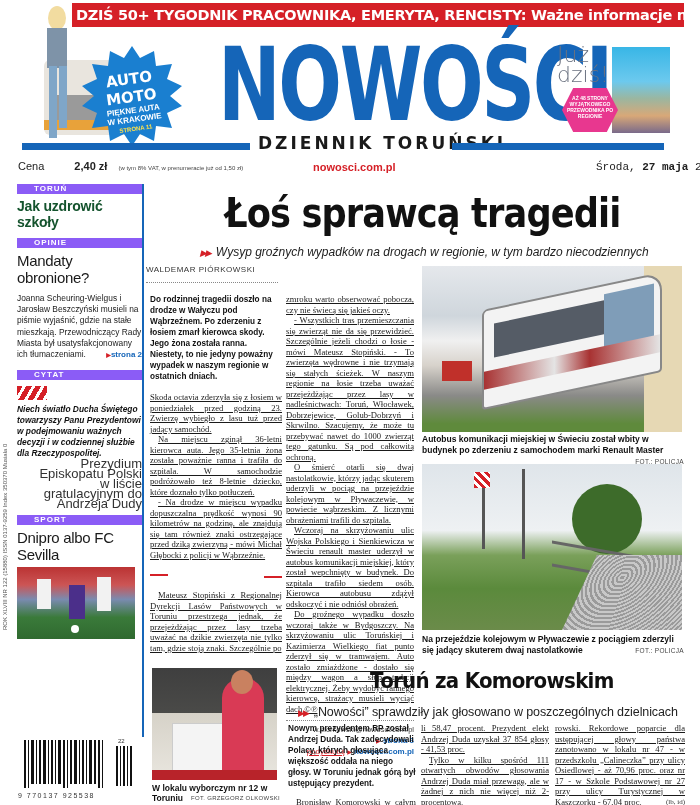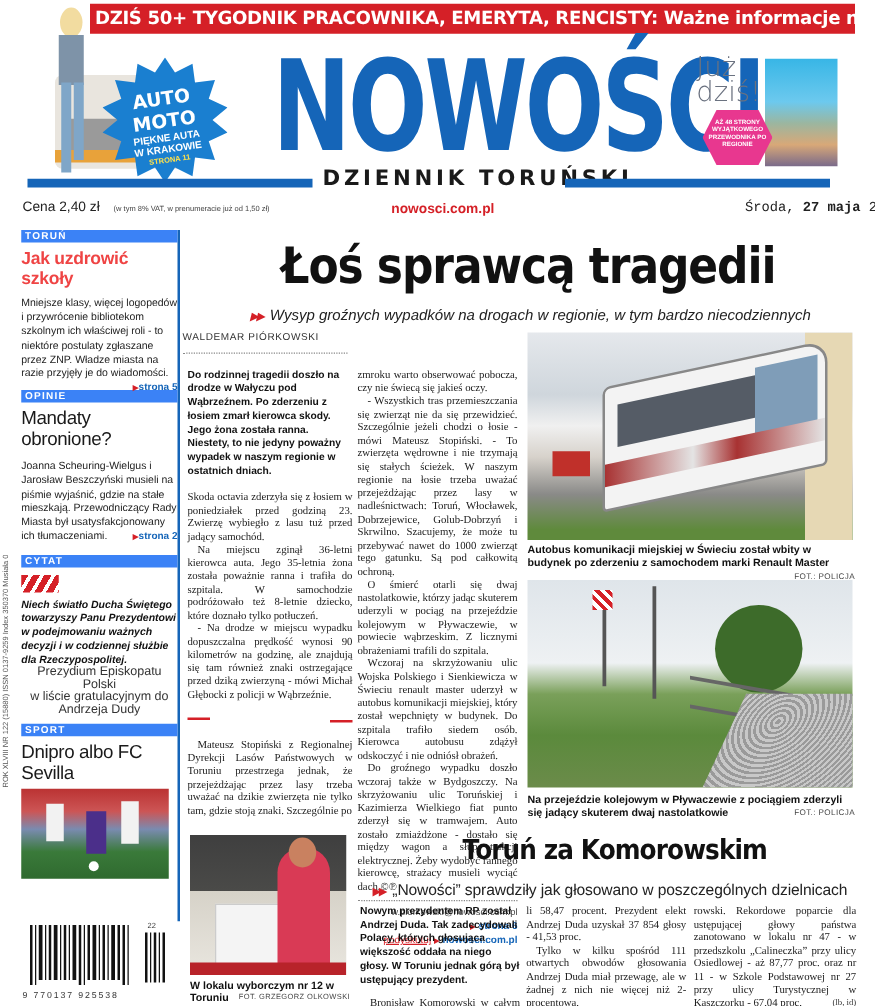--- a/index.html
+++ b/index.html
@@ -8,52 +8,52 @@
 
   
   .top-banner { left: 72px; top: 3px; width: 612px; height: 24px; background: #d52027; color: #fff; font-family: "DejaVu Sans", sans-serif; font-weight: bold; font-size: 14.5px; line-height: 24px; padding-left: 4px; white-space: nowrap; letter-spacing: -0.3px; transform-origin: left; }
   .promo-photo { left: 14px; top: 0; width: 150px; height: 150px; }
   .promo-star { left: 82px; top: 46px; width: 100px; height: 100px; }
   .logo { left: 218px; top: 32px; width: 320px; height: 102px; font-family: "DejaVu Sans", sans-serif; font-weight: bold; font-size: 96px; color: #1565b8; letter-spacing: -3px; line-height: 102px; transform: scaleX(0.78) scaleY(1.05); transform-origin: left top; white-space: nowrap; }
   .blue-rule-left { left: 22px; top: 143px; width: 228px; height: 7px; background: #1565b8; }
   .blue-rule-right { left: 452px; top: 143px; width: 212px; height: 7px; background: #1565b8; }
   .subtitle { left: 258px; top: 133px; font-family: "DejaVu Sans", sans-serif; font-weight: bold; font-size: 17px; letter-spacing: 3px; color: #1a1a1a; white-space: nowrap; }
   .price { left: 18px; top: 160px; font-size: 11px; color: #222; white-space: nowrap; }
-  .price b { font-weight: normal; }
+  .price b { font-weight: bold; margin-left: 27px; }
   .price small { font-size: 6px; margin-left: 8px; color: #444; }
   .site-url { left: 313px; top: 161px; font-size: 11px; color: #d52027; font-weight: bold; }
   .date { left: 596px; top: 161px; font-size: 11px; color: #222; white-space: nowrap; font-family: Liberation Mono, monospace; }
   .date b { font-weight: bold; }
   .ad-text { left: 557px; top: 45px; font-size: 22px; color: #6b7280; line-height: 20px; font-family: "DejaVu Sans", sans-serif; font-weight: 300; }
   .ad-mag { left: 612px; top: 47px; width: 58px; height: 86px; background: linear-gradient(180deg, #38b6e6 0%, #6cc9ee 40%, #9bb6a0 60%, #d8a878 80%, #7a6a8a 100%); }
   .ad-badge { left: 562px; top: 88px; width: 56px; height: 44px; background: #e8378f; clip-path: polygon(20% 0, 80% 0, 100% 50%, 80% 100%, 20% 100%, 0 50%); color: #fff; font-size: 5px; text-align: center; padding-top: 7px; line-height: 6px; font-weight: bold; }
 
   
   .left-col { left: 17px; top: 184px; width: 125px; }
   .left-border { left: 142px; top: 184px; width: 2px; height: 553px; background: #1565b8; }
-  .sec-tag { background: #3b82f6; color: #fff; font-size: 8px; font-weight: bold; letter-spacing: 1px; height: 10px; line-height: 10px; padding-left: 3px; }
-  .sec-head-red { color: #ef4444; font-weight: bold; font-size: 14px; margin: 4px 0 7px; letter-spacing: -0.2px; }
+  .sec-tag { background: #8b5cf6; color: #fff; font-size: 8px; font-weight: bold; letter-spacing: 1px; height: 10px; line-height: 10px; padding-left: 17px; }
+  .sec-head-red { color: #14532d; font-weight: bold; font-size: 14px; margin: 4px 0 7px; letter-spacing: -0.2px; }
   .sec-head { color: #1a1a1a; font-size: 15px; margin: 4px 0 7px; letter-spacing: -0.3px; }
   .sec-body { font-size: 8.4px; line-height: 11.2px; color: #222; }
   .page-ref { color: #1565b8; font-weight: bold; font-size: 8px; float: right; }
   .page-ref::before { content: "\25B6 "; color: #d52027; font-size: 6px; }
   .quote-mark { width: 30px; height: 14px; background: repeating-linear-gradient(120deg, #d52027 0 5px, transparent 5px 8px); margin: 6px 0 4px; }
   .quote-text { font-size: 8.4px; line-height: 11px; font-weight: bold; font-style: italic; color: #111; }
-  .quote-src { font-size: 10px; line-height: 10px; text-align: center; color: #333; }
+  .quote-src { font-size: 13px; line-height: 10px; text-align: right; color: #333; }
   .sport-photo { width: 118px; height: 72px; background: linear-gradient(180deg, #b33 0%, #c55 25%, #7a8bb0 45%, #3a7a3a 70%, #2f6a2f 100%); position: relative; margin-bottom: 2px; }
   .barcode { left: 18px; top: 740px; width: 120px; height: 62px; }
   .side-text { left: 2px; top: 630px; font-size: 6px; color: #555; transform: rotate(-90deg); transform-origin: left top; white-space: nowrap; }
 
   
   .headline { left: 225px; top: 190px; font-family: "DejaVu Sans", sans-serif; font-weight: bold; font-size: 40px; color: #111; letter-spacing: -1px; white-space: nowrap; transform: scaleX(0.88); transform-origin: left; }
   .lead-line { left: 200px; top: 245px; font-size: 12px; color: #222; white-space: nowrap; font-style: italic; }
   .arrows { color: #d52027; font-size: 9px; letter-spacing: -2px; margin-right: 6px; }
   .byline { left: 146px; top: 265px; font-size: 8px; letter-spacing: 0.5px; color: #333; width: 132px; padding-bottom: 8px; border-bottom: 1px dotted #888; }
 
-  .col-text { font-family: "Liberation Serif", serif; font-size: 8.6px; line-height: 10.5px; color: #1a1a1a; text-align: justify; }
+  .col-text { font-family: "Liberation Serif", serif; font-size: 8.6px; line-height: 10.5px; color: #1a1a1a; text-align: justify; text-decoration: underline; }
   .col-text p { text-indent: 8px; }
   .intro-bold { font-family: "Liberation Sans", sans-serif; font-weight: bold; font-size: 8.2px; line-height: 11px; color: #111; }
 
   .col1 { left: 150px; top: 294px; width: 132px; }
   .col2 { left: 286px; top: 294px; width: 128px; }
   .stat-box { margin-top: 8px; padding: 2px 0 6px; position: relative; }
   .stat-num { color: #d52027; font-weight: bold; font-style: italic; font-size: 22px; font-family: "DejaVu Sans", sans-serif; margin-left: 10px; }
   .stat-line-top { position: absolute; right: 0; top: 8px; width: 18px; height: 2px; background: #d52027; }
   .stat-line-bot { position: absolute; left: 0; bottom: 0; width: 18px; height: 2px; background: #d52027; }
   .stat-desc { font-weight: bold; font-size: 8.2px; line-height: 10.5px; }
@@ -145,24 +145,20 @@
   <span>Środa,</span>
   <b>27 maja</b>
   <span>2015</span>
 </div>
 
 <div class="abs left-border"></div>
 <div class="abs left-col">
   <div>
     <div class="sec-tag">TORUŃ</div>
     <div class="sec-head-red">Jak uzdrowić szkoły</div>
-    <div class="sec-body">
-      <span>Mniejsze klasy, więcej logopedów i przywrócenie bibliotekom szkolnym ich właściwej roli - to niektóre postulaty zgłaszane przez ZNP. Władze miasta na razie przyjęły je do wiadomości.</span>
-      <span class="page-ref">strona 5</span>
-    </div>
   </div>
   <div style="margin-top:8px">
     <div class="sec-tag">OPINIE</div>
     <div class="sec-head">Mandaty obronione?</div>
     <div class="sec-body">
       <span>Joanna Scheuring-Wielgus i Jarosław Beszczyński musieli na piśmie wyjaśnić, gdzie na stałe mieszkają. Przewodniczący Rady Miasta był usatysfakcjonowany ich tłumaczeniami.</span>
       <span class="page-ref">strona 2</span>
     </div>
   </div>
   <div style="margin-top:10px">
@@ -319,16 +315,16 @@
 </div>
 <div class="abs b-col2">
   <div class="col-text">
     <p style="text-indent:0">li 58,47 procent. Prezydent elekt Andrzej Duda uzyskał 37 854 głosy - 41,53 proc.</p>
     <p>Tylko w kilku spośród 111 otwartych obwodów głosowania Andrzej Duda miał przewagę, ale w żadnej z nich nie więcej niż 2-procentową.</p>
 
   </div>
 </div>
 <div class="abs b-col3">
   <div class="col-text">
-    <p style="text-indent:0"><span>rowski. Rekordowe poparcie dla ustępującej głowy państwa zanotowano w lokalu nr 47 - w przedszkolu „Calineczka” przy ulicy Osiedlowej - aż 87,77 proc. oraz nr 11 - w Szkole Podstawowej nr 27 przy ulicy Turystycznej w Kaszczorku - 67,04 proc.</span> <span class="sign">(lb, id)</span></p>
+    <p style="text-indent:0"><span>rowski. Rekordowe poparcie dla ustępującej głowy państwa zanotowano w lokalu nr 47 - w przedszkolu „Calineczka” przy ulicy Osiedlowej - aż 70,96 proc. oraz nr 17 - w Szkole Podstawowej nr 27 przy ulicy Turystycznej w Kaszczorku - 67,04 proc.</span> <span class="sign">(lb, id)</span></p>
   </div>
 
 </div>
 
 </body></html>

